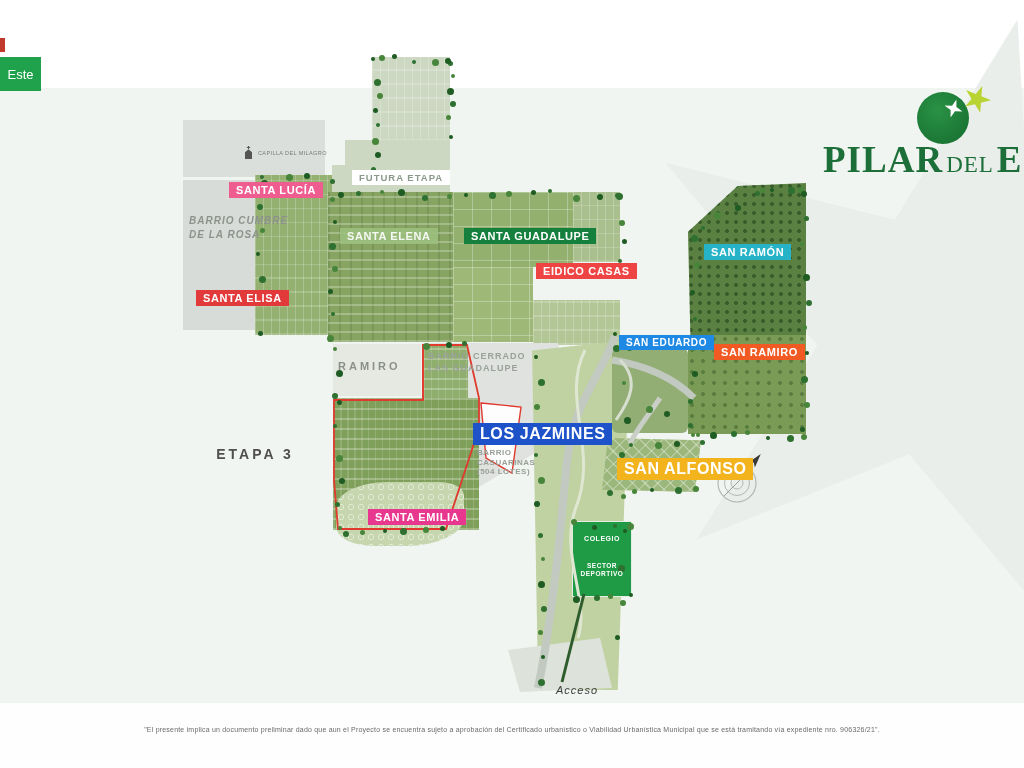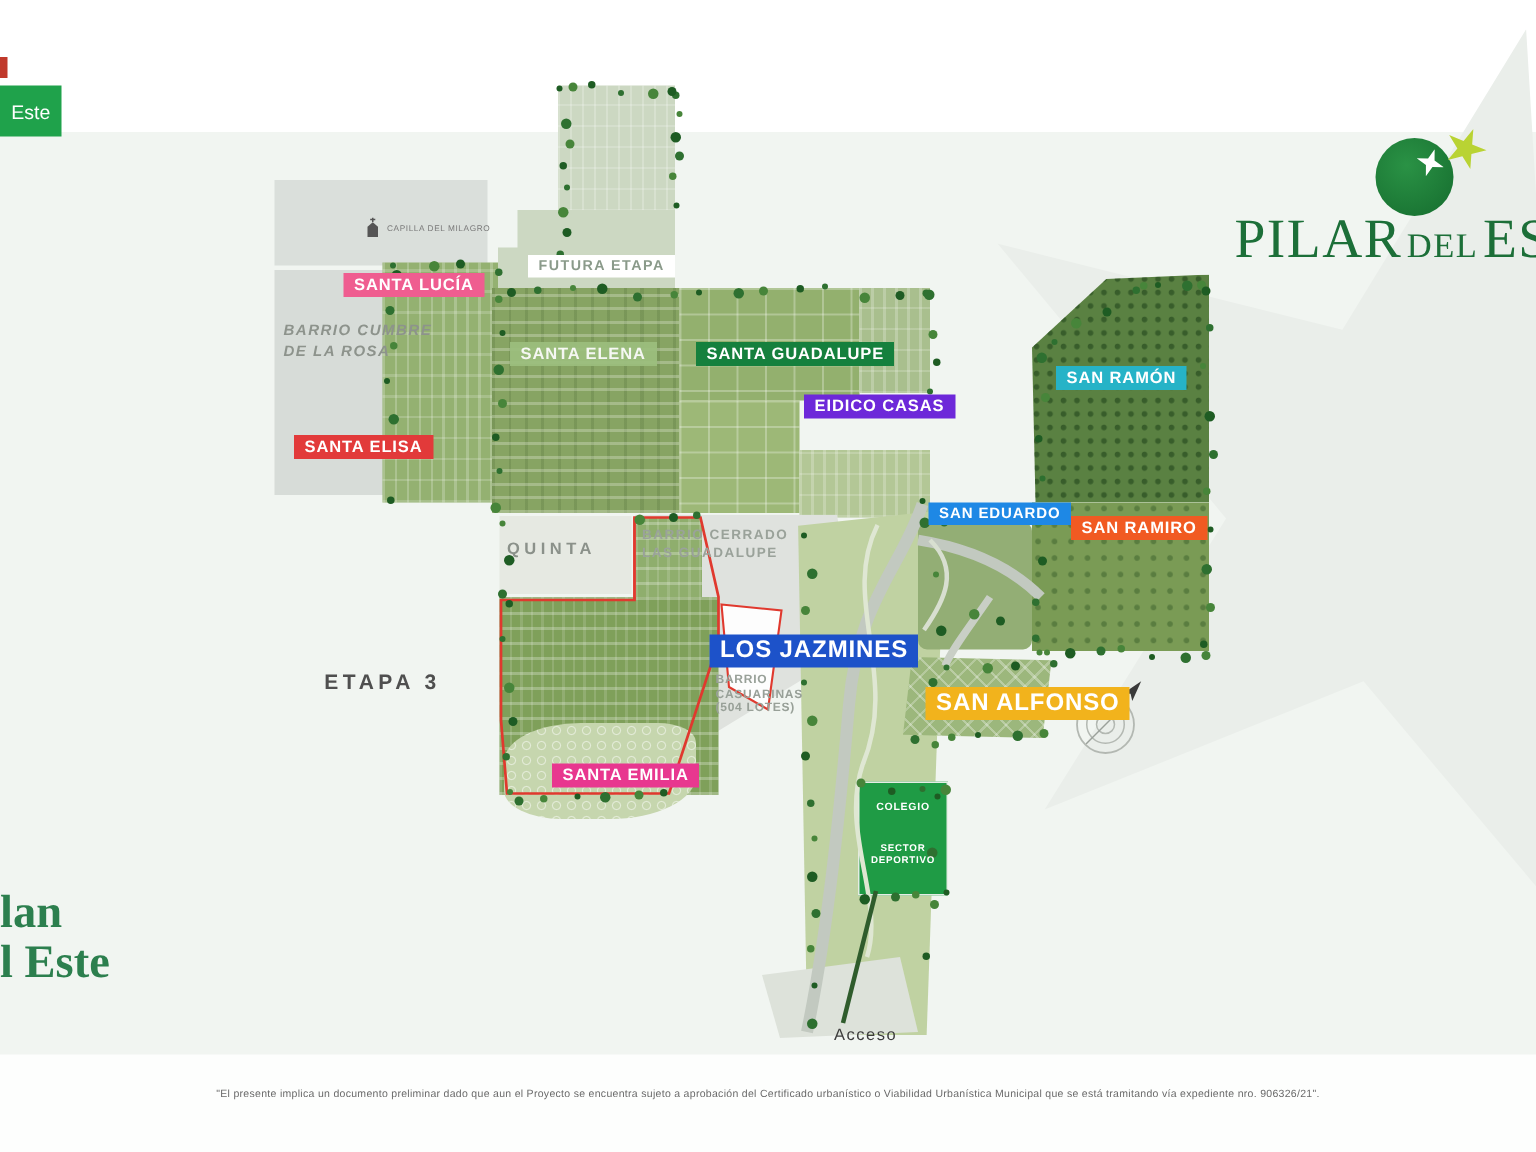--- a/index.html
+++ b/index.html
@@ -20,21 +20,21 @@
   .logo-circle{position:absolute;left:917px;top:92px;width:52px;height:52px;border-radius:50%;
                background:radial-gradient(circle at 40% 35%,#2a9245,#156c2e);}
   .logo-star-white{position:absolute;left:944px;top:99px;width:19px;height:19px;background:#fff;
          clip-path:polygon(50% 0%,62% 38%,100% 50%,62% 62%,50% 100%,38% 62%,0% 50%,38% 38%);
          transform:rotate(18deg);}
   .logo-star-yellow{position:absolute;left:963px;top:85px;width:28px;height:28px;
          clip-path:polygon(50% 0%,61% 35%,98% 35%,68% 57%,79% 91%,50% 70%,21% 91%,32% 57%,2% 35%,39% 35%);
          transform:rotate(22deg);}
   .logo-text{position:absolute;left:823px;top:138px;white-space:nowrap;color:#1c6f38;
              font-family:"Liberation Serif",serif;display:flex;align-items:baseline;letter-spacing:1px;}
-  .logo-text .big{font-size:37px;}
+  .logo-text .big{font-size:37px;font-weight:bold;}
   .logo-text .small{font-size:23px;margin:0 3px;}
   
   .corner-words{position:absolute;left:0px;top:591px;color:#2c7f4e;font-family:"Liberation Serif",serif;
                 font-weight:bold;line-height:33px;font-size:31px;}
   
   .area{position:absolute;}
   .grayA{left:183px;top:120px;width:142px;height:57px;background:#dadfdb;}
   .grayB{left:183px;top:180px;width:142px;height:150px;background:#d7dcd8;}
   .lucia-block{left:255px;top:175px;width:78px;height:160px;background:#94b171;}
   .strip-top{left:372px;top:57px;width:78px;height:140px;background:#ccd8c2;}
@@ -107,21 +107,21 @@
   .t-casuarinas{position:absolute;left:428px;top:350px;color:#9aa29a;font-size:9px;line-height:12px;
             letter-spacing:1px;font-weight:bold;}
   .t-cumbre{position:absolute;left:189px;top:214px;color:#8d938c;font-size:10px;line-height:14px;
             letter-spacing:1px;font-weight:bold;font-style:italic;}
   .t-capilla{position:absolute;left:258px;top:150px;color:#7a7a7a;font-size:5.5px;letter-spacing:.4px;}
   .chapel{position:absolute;left:243px;top:145px;}
   .t-colegio{position:absolute;left:572px;top:535px;width:60px;text-align:center;color:#fff;
              font-size:7px;font-weight:bold;letter-spacing:.5px;}
   .t-sector{position:absolute;left:572px;top:562px;width:60px;text-align:center;color:#fff;
             font-size:6.5px;line-height:8px;font-weight:bold;letter-spacing:.5px;}
-  .t-acceso{position:absolute;left:556px;top:684px;color:#3c3c3c;font-size:11px;letter-spacing:1px;}
+  .t-acceso{position:absolute;left:556px;top:684px;color:#3c3c3c;font-size:11px;letter-spacing:1px;font-style:italic;}
   
   .disclaimer{position:absolute;left:0;top:726px;width:1024px;text-align:center;color:#6a6a6a;
               font-size:7px;letter-spacing:.2px;}
 </style>
 </head>
 <body>
 
 <div class="stage">
 
   <div class="bg-lower"></div>
@@ -332,37 +332,37 @@
     <svg width="11" height="13" viewBox="0 0 11 13">
       <path d="M5.5 0 V3 M3.8 1.4 H7.2" stroke="#555" stroke-width="1" fill="none"></path>
       <path d="M2 13 V6.2 L5.5 3.2 L9 6.2 V13 Z" fill="#555"></path>
     </svg>
   </span>
   <div class="t-capilla">CAPILLA DEL MILAGRO</div>
   <div class="t-cumbre">
     <div>BARRIO CUMBRE</div>
     <div>DE LA ROSA</div>
   </div>
-  <div class="t-quinta">QUINTA</div>
+  <div class="t-quinta">RAMIRO</div>
   <div class="t-casuarinas">
     <div>BARRIO CERRADO</div>
     <div>LAS GUADALUPE</div>
   </div>
   <div class="t-colegio">COLEGIO</div>
   <div class="t-sector">
     <div>SECTOR</div>
     <div>DEPORTIVO</div>
   </div>
   <div class="t-acceso">Acceso</div>
 
   <div class="pill p-futura" style="background-color: rgb(255, 255, 255); color: rgb(138, 154, 138);">FUTURA ETAPA</div>
   <div class="pill p-lucia" style="background-color: rgb(239, 93, 144);">SANTA LUCÍA</div>
   <div class="pill p-elena" style="background-color: rgb(156, 191, 126);">SANTA ELENA</div>
   <div class="pill p-guad" style="background-color: #15803d;">SANTA GUADALUPE</div>
-  <div class="pill p-eidico" style="background-color: #6d28d9; text-align: right;">EIDICO CASAS</div>
+  <div class="pill p-eidico" style="background-color: #ef4444; text-align: right;">EIDICO CASAS</div>
   <div class="pill p-elisa" style="background-color: rgb(226, 58, 58);">SANTA ELISA</div>
   <div class="p-etapa3">ETAPA 3</div>
   <div class="pill p-emilia" style="background-color: rgb(232, 55, 143);">SANTA EMILIA</div>
   <div class="pill p-jaz" style="background-color: rgb(29, 82, 201);">LOS JAZMINES</div>
   <div class="jaz-sub">
     <div>BARRIO</div>
     <div>CASUARINAS</div>
     <div>(504 LOTES)</div>
   </div>
   <div class="pill p-ramon" style="background-color: rgb(38, 179, 199);">SAN RAMÓN</div>
@@ -375,19 +375,15 @@
 
   <div class="logo-circle"></div>
   <div class="logo-star-white"></div>
   <div class="logo-star-yellow" style="background-color: rgb(185, 211, 51);"></div>
   <div class="logo-text">
     <span class="big">PILAR</span>
     <span class="small">DEL</span>
     <span class="big">ESTE</span>
   </div>
 
-  <div class="corner-words">
-    <div>lan</div>
-    <div>l Este</div>
-  </div>
 
   <div class="disclaimer">"El presente implica un documento preliminar dado que aun el Proyecto se encuentra sujeto a aprobación del Certificado urbanístico o Viabilidad Urbanística Municipal que se está tramitando vía expediente nro. 906326/21".</div>
 </div>
 
 </body></html>

